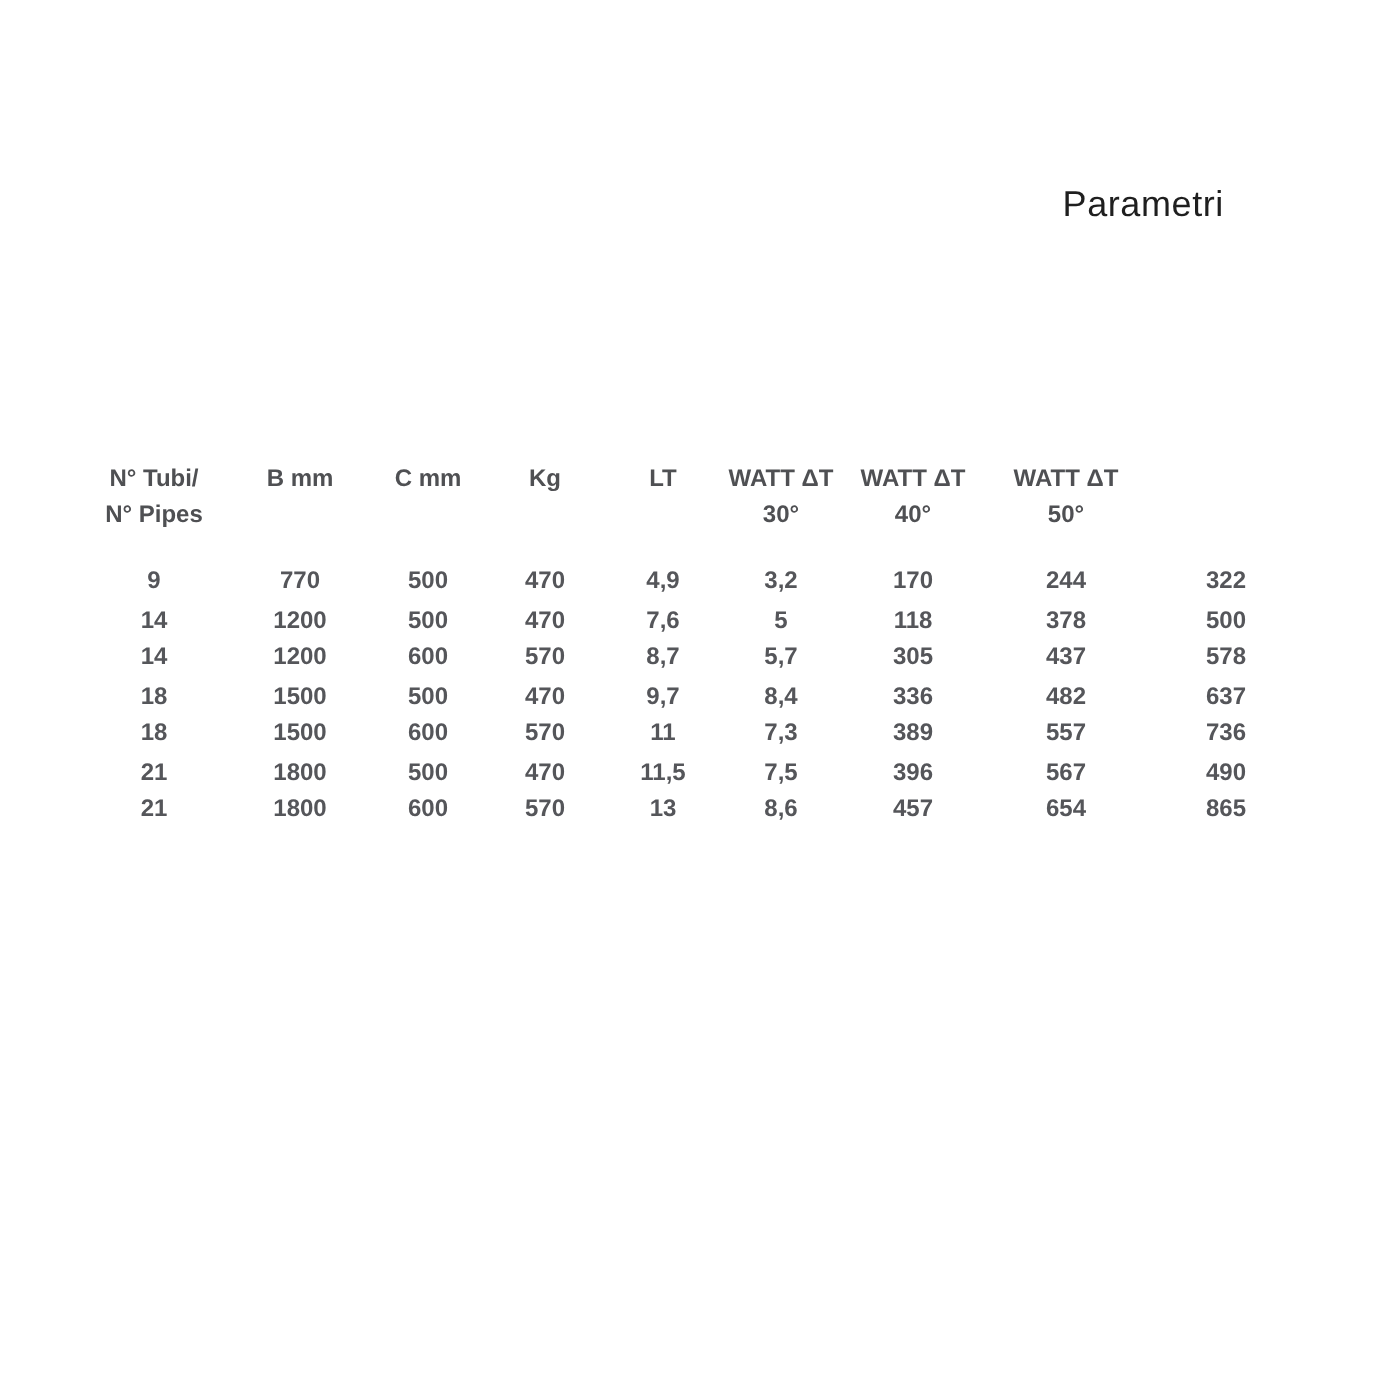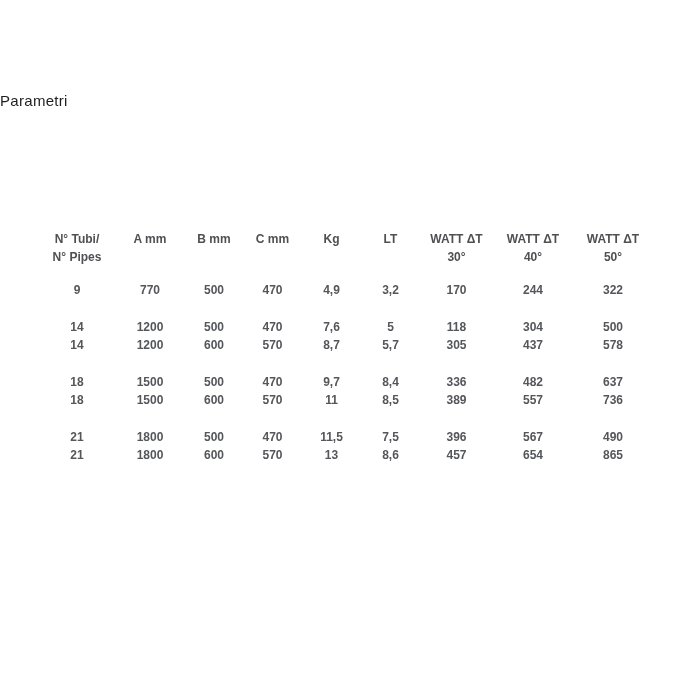--- a/index.html
+++ b/index.html
@@ -12,23 +12,23 @@
     height: 700px;
     position: relative;
     overflow: hidden;
     font-family: "Liberation Sans", sans-serif;
   }
   .title {
     position: absolute;
     top: 92px;
     left: 0;
     width: 612px;
-    text-align: left;
+    text-align: right;
     margin: 0;
-    font-size: 15px;
+    font-size: 18px;
     font-weight: 400;
     color: #1f1f1f;
     letter-spacing: 0.3px;
     font-family: "Liberation Sans", sans-serif;
   }
   .param-table {
     position: absolute;
     left: 39px;
     top: 230px;
     width: 614px;
@@ -48,40 +48,37 @@
   }
   .header-row .cell {
     height: auto;
     line-height: 18px;
     color: #4f5053;
   }
   .header-row .cell span {
     display: block;
   }
   .group {
-    margin-top: 19px;
+    margin-top: 2px;
   }
   .group.first {
     margin-top: 15px;
   }
 </style>
 </head>
 <body>
 
 <h1 class="title">Parametri</h1>
 
 <div class="param-table">
 
   <div class="trow header-row">
     <div class="cell">
       <span>N° Tubi/</span>
       <span>N° Pipes</span>
-    </div>
-    <div class="cell">
-      <span>A mm</span>
     </div>
     <div class="cell">
       <span>B mm</span>
     </div>
     <div class="cell">
       <span>C mm</span>
     </div>
     <div class="cell">
       <span>Kg</span>
     </div>
@@ -118,21 +115,21 @@
 
   <div class="group">
     <div class="trow">
       <div class="cell">14</div>
       <div class="cell">1200</div>
       <div class="cell">500</div>
       <div class="cell">470</div>
       <div class="cell">7,6</div>
       <div class="cell">5</div>
       <div class="cell">118</div>
-      <div class="cell">304</div>
+      <div class="cell">378</div>
       <div class="cell">500</div>
     </div>
     <div class="trow">
       <div class="cell">14</div>
       <div class="cell">1200</div>
       <div class="cell">600</div>
       <div class="cell">570</div>
       <div class="cell">8,7</div>
       <div class="cell">5,7</div>
       <div class="cell">305</div>
@@ -152,21 +149,21 @@
       <div class="cell">336</div>
       <div class="cell">482</div>
       <div class="cell">637</div>
     </div>
     <div class="trow">
       <div class="cell">18</div>
       <div class="cell">1500</div>
       <div class="cell">600</div>
       <div class="cell">570</div>
       <div class="cell">11</div>
-      <div class="cell">8,5</div>
+      <div class="cell">7,3</div>
       <div class="cell">389</div>
       <div class="cell">557</div>
       <div class="cell">736</div>
     </div>
   </div>
 
   <div class="group">
     <div class="trow">
       <div class="cell">21</div>
       <div class="cell">1800</div>

